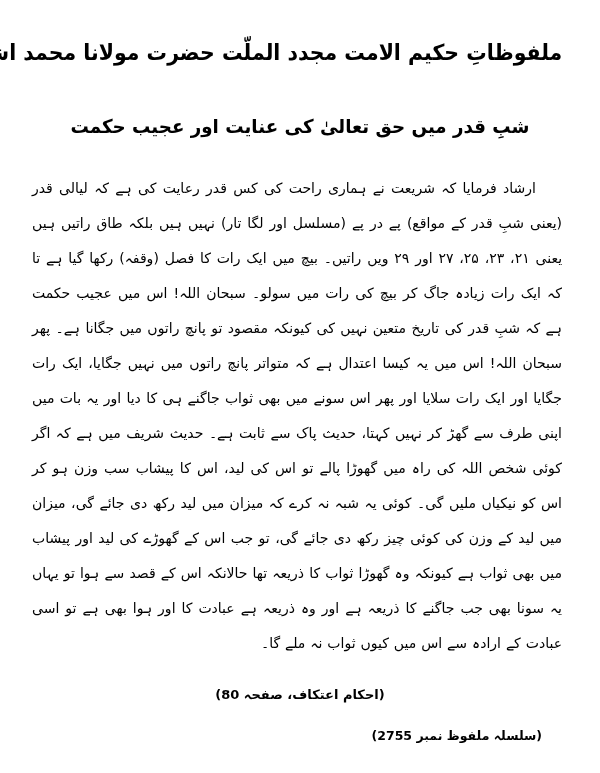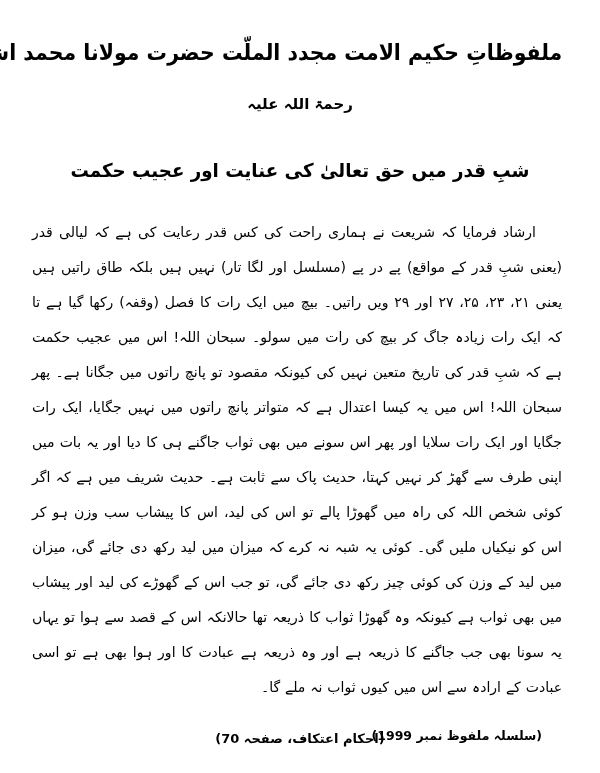--- a/index.html
+++ b/index.html
@@ -106,26 +106,25 @@
     direction: rtl;
   }
 </style>
 </head>
 <body>
 
 <div class="page">
 
   <div class="title-block">
     <h1 class="doc-title">ملفوظاتِ حکیم الامت مجدد الملّت حضرت مولانا محمد اشرف علی تھانوی</h1>
-    <div class="doc-subtitle">رحمۃ اللہ علیہ</div>
   </div>
 
   <h2 class="section-heading">شبِ قدر میں حق تعالیٰ کی عنایت اور عجیب حکمت</h2>
 
   <div class="body-block">
     <p>ارشاد فرمایا کہ شریعت نے ہماری راحت کی کس قدر رعایت کی ہے کہ لیالی قدر (یعنی شبِ قدر کے مواقع) پے در پے (مسلسل اور لگا تار) نہیں ہیں بلکہ طاق راتیں ہیں یعنی ۲۱، ۲۳، ۲۵، ۲۷ اور ۲۹ ویں راتیں۔ بیچ میں ایک رات کا فصل (وقفہ) رکھا گیا ہے تا کہ ایک رات زیادہ جاگ کر بیچ کی رات میں سولو۔ سبحان اللہ! اس میں عجیب حکمت ہے کہ شبِ قدر کی تاریخ متعین نہیں کی کیونکہ مقصود تو پانچ راتوں میں جگانا ہے۔ پھر سبحان اللہ! اس میں یہ کیسا اعتدال ہے کہ متواتر پانچ راتوں میں نہیں جگایا، ایک رات جگایا اور ایک رات سلایا اور پھر اس سونے میں بھی ثواب جاگنے ہی کا دیا اور یہ بات میں اپنی طرف سے گھڑ کر نہیں کہتا، حدیث پاک سے ثابت ہے۔ حدیث شریف میں ہے کہ اگر کوئی شخص اللہ کی راہ میں گھوڑا پالے تو اس کی لید، اس کا پیشاب سب وزن ہو کر اس کو نیکیاں ملیں گی۔ کوئی یہ شبہ نہ کرے کہ میزان میں لید رکھ دی جائے گی، میزان میں لید کے وزن کی کوئی چیز رکھ دی جائے گی، تو جب اس کے گھوڑے کی لید اور پیشاب میں بھی ثواب ہے کیونکہ وہ گھوڑا ثواب کا ذریعہ تھا حالانکہ اس کے قصد سے ہوا تو یہاں یہ سونا بھی جب جاگنے کا ذریعہ ہے اور وہ ذریعہ ہے عبادت کا اور ہوا بھی ہے تو اسی عبادت کے ارادہ سے اس میں کیوں ثواب نہ ملے گا۔</p>
   </div>
 
-  <div class="citation">(احکام اعتکاف، صفحہ 70)</div>
+  <div class="citation">(احکام اعتکاف، صفحہ 80)</div>
 
-  <div class="series-note">(سلسلہ ملفوظ نمبر 1999)</div>
+  <div class="series-note">(سلسلہ ملفوظ نمبر 2755)</div>
 
 </div>
 
 </body></html>

